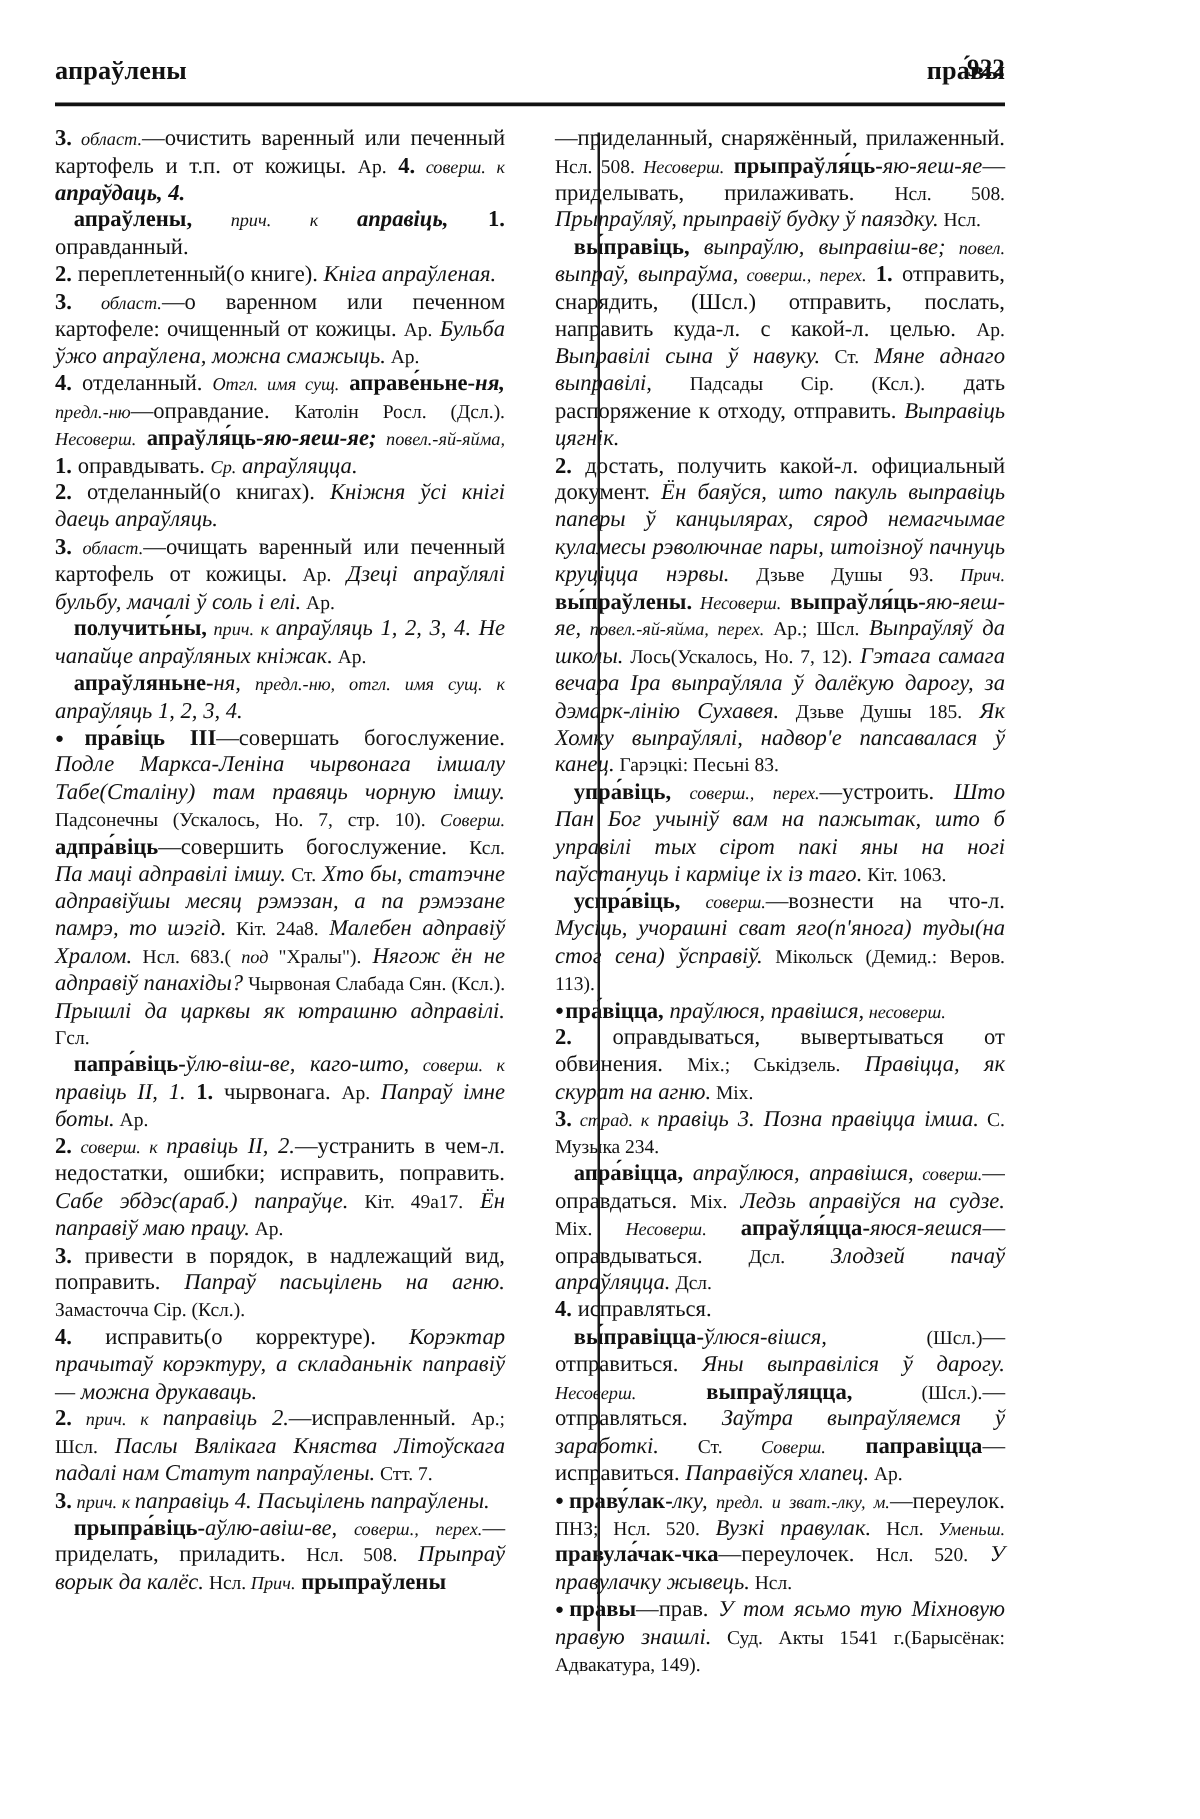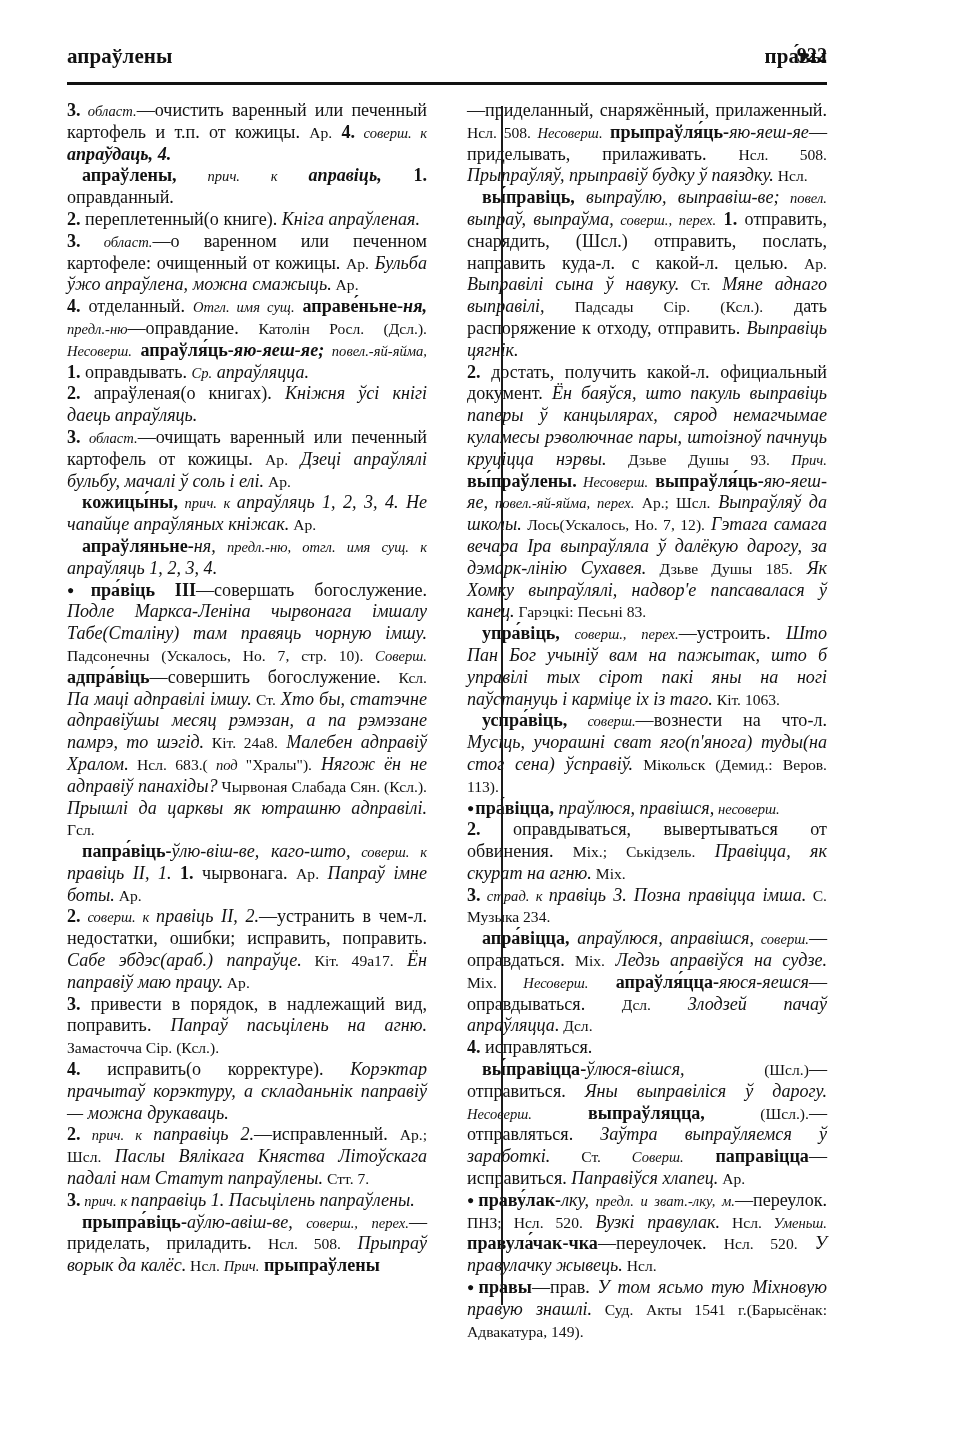--- a/index.html
+++ b/index.html
@@ -13,21 +13,20 @@
     font-family: "Liberation Serif", "DejaVu Serif", serif;
     color: #111111;
     overflow: hidden;
   }
   .page {
     position: relative;
     width: 848px;
     height: 1455px;
     box-sizing: border-box;
     padding: 0;
-    margin-left: 23px;
   }
 
   
   .running-head {
     position: absolute;
     left: 44px;
     right: 44px;
     top: 44px;
     height: 34px;
     display: flex;
@@ -118,31 +117,31 @@
   </div>
   <div class="head-rule"></div>
 
   <div class="columns">
     <div class="col col-left" id="col-left">
         <p class="entry"><span class="num">3.</span><span class="sm"> област.</span><span class="rm">—очистить варенный или печенный картофель и т.п. от кожицы. </span><span class="src">Ар.</span><span class="num"> 4.</span><span class="sm"> соверш.</span><span class="sm"> к </span><span class="bi">апраўдаць, 4.</span></p>
         <p class="entry indent"><span class="lemma">апраўлены,</span><span class="sm"> прич.</span><span class="sm"> к </span><span class="bi">аправіць,</span><span class="num"> 1.</span><span class="rm"> оправданный.</span></p>
         <p class="entry"><span class="num">2.</span><span class="rm"> переплетенный(о книге). </span><span class="ital">Кніга апраўленая.</span></p>
         <p class="entry"><span class="num">3.</span><span class="sm"> област.</span><span class="rm">—о варенном или печенном картофеле: очищенный от кожицы. </span><span class="src">Ар.</span><span class="ital"> Бульба ўжо апраўлена, можна смажыць.</span><span class="src"> Ар.</span></p>
         <p class="entry"><span class="num">4.</span><span class="rm"> отделанный. </span><span class="sm">Отгл. имя сущ.</span><span class="lemma"> аправе́ньне-</span><span class="bi">ня,</span><span class="sm"> предл.-ню</span><span class="rm">—оправдание. </span><span class="src">Католін Росл. (Дсл.).</span><span class="sm"> Несоверш.</span><span class="lemma"> апраўля́ць-</span><span class="bi">яю-яеш-яе;</span><span class="sm"> повел.-яй-яйма,</span><span class="num"> 1.</span><span class="rm"> оправдывать. </span><span class="sm">Ср.</span><span class="ital"> апраўляцца.</span></p>
-        <p class="entry"><span class="num">2.</span><span class="rm"> апраўленая(о книгах). </span><span class="ital">Кніжня ўсі кнігі даець апраўляць.</span></p>
+        <p class="entry"><span class="num">2.</span><span class="rm"> отделанный(о книгах). </span><span class="ital">Кніжня ўсі кнігі даець апраўляць.</span></p>
         <p class="entry"><span class="num">3.</span><span class="sm"> област.</span><span class="rm">—очищать варенный или печенный картофель от кожицы. </span><span class="src">Ар.</span><span class="ital"> Дзеці апраўлялі бульбу, мачалі ў соль і елі.</span><span class="src"> Ар.</span></p>
-        <p class="entry indent"><span class="lemma">кожицы́ны,</span><span class="sm"> прич. к </span><span class="ital">апраўляць 1, 2, 3, 4. Не чапайце апраўляных кніжак.</span><span class="src"> Ар.</span></p>
+        <p class="entry indent"><span class="lemma">получить́ны,</span><span class="sm"> прич. к </span><span class="ital">апраўляць 1, 2, 3, 4. Не чапайце апраўляных кніжак.</span><span class="src"> Ар.</span></p>
         <p class="entry indent"><span class="lemma">апраўляньне-</span><span class="ital">ня,</span><span class="sm"> предл.-ню, отгл. имя сущ. к </span><span class="ital">апраўляць 1, 2, 3, 4.</span></p>
         <p class="entry"><span class="dot"></span><span class="lemma">пра́віць III</span><span class="rm">—совершать богослужение. </span><span class="ital">Подле Маркса-Леніна чырвонага імшалу Табе(Сталіну) там правяць чорную імшу.</span><span class="src"> Падсонечны (Ускалось, Но. 7, стр. 10).</span><span class="sm"> Соверш.</span><span class="lemma"> адпра́віць</span><span class="rm">—совершить богослужение. </span><span class="src">Ксл.</span><span class="ital"> Па маці адправілі імшу.</span><span class="src"> Ст.</span><span class="ital"> Хто бы, статэчне адправіўшы месяц рэмэзан, а па рэмэзане памрэ, то шэгід.</span><span class="src"> Кіт. 24а8.</span><span class="ital"> Малебен адправіў Хралом.</span><span class="src"> Нсл. 683.(</span><span class="sm"> под </span><span class="src">"Хралы").</span><span class="ital"> Нягож ён не адправіў панахіды?</span><span class="src"> Чырвоная Слабада Сян. (Ксл.).</span><span class="ital"> Прышлі да царквы як ютрашню адправілі.</span><span class="src"> Гсл.</span></p>
         <p class="entry indent"><span class="lemma">папра́віць-</span><span class="ital">ўлю-віш-ве, каго-што,</span><span class="sm"> соверш.</span><span class="sm"> к </span><span class="ital">правіць II, 1.</span><span class="num"> 1.</span><span class="rm"> чырвонага. </span><span class="src">Ар.</span><span class="ital"> Папраў імне боты.</span><span class="src"> Ар.</span></p>
         <p class="entry"><span class="num">2.</span><span class="sm"> соверш. к </span><span class="ital">правіць II, 2.</span><span class="rm">—устранить в чем-л. недостатки, ошибки; исправить, поправить. </span><span class="ital">Сабе эбдэс(араб.) папраўце.</span><span class="src"> Кіт. 49а17.</span><span class="ital"> Ён паправіў маю працу.</span><span class="src"> Ар.</span></p>
         <p class="entry"><span class="num">3.</span><span class="rm"> привести в порядок, в надлежащий вид, поправить. </span><span class="ital">Папраў пасьцілень на агню.</span><span class="src"> Замасточча Сір. (Ксл.).</span></p>
         <p class="entry"><span class="num">4.</span><span class="rm"> исправить(о корректуре). </span><span class="ital">Корэктар прачытаў корэктуру, а складаньнік паправіў — можна друкаваць.</span></p>
         <p class="entry"><span class="num">2.</span><span class="sm"> прич. к </span><span class="ital">паправіць 2.</span><span class="rm">—исправленный. </span><span class="src">Ар.; Шсл.</span><span class="ital"> Паслы Вялікага Княства Літоўскага падалі нам Статут папраўлены.</span><span class="src"> Стт. 7.</span></p>
-        <p class="entry"><span class="num">3.</span><span class="sm"> прич. к </span><span class="ital">паправіць 1. Пасьцілень папраўлены.</span></p>
+        <p class="entry"><span class="num">3.</span><span class="sm"> прич. к </span><span class="ital">паправіць 4. Пасьцілень папраўлены.</span></p>
         <p class="entry indent"><span class="lemma">прыпра́віць-</span><span class="ital">аўлю-авіш-ве,</span><span class="sm"> соверш., перех.</span><span class="rm">—приделать, приладить. </span><span class="src">Нсл. 508.</span><span class="ital"> Прыпраў ворык да калёс.</span><span class="src"> Нсл.</span><span class="sm"> Прич.</span><span class="lemma"> прыпраўлены</span></p>
       </div>
     <div class="col-divider"></div>
     <div class="col col-right" id="col-right">
         <p class="entry"><span class="rm">—приделанный, снаряжённый, прилаженный. </span><span class="src">Нсл. 508.</span><span class="sm"> Несоверш.</span><span class="lemma"> прыпраўля́ць-</span><span class="ital">яю-яеш-яе</span><span class="rm">—приделывать, прилаживать. </span><span class="src">Нсл. 508.</span><span class="ital"> Прыпраўляў, прыправіў будку ў паяздку.</span><span class="src"> Нсл.</span></p>
         <p class="entry indent"><span class="lemma">вы́правіць,</span><span class="ital"> выпраўлю, выправіш-ве;</span><span class="sm"> повел.</span><span class="ital"> выпраў, выпраўма,</span><span class="sm"> соверш., перех.</span><span class="num"> 1.</span><span class="rm"> отправить, снарядить, (Шсл.) отправить, послать, направить куда-л. с какой-л. целью. </span><span class="src">Ар.</span><span class="ital"> Выправілі сына ў навуку.</span><span class="src"> Ст.</span><span class="ital"> Мяне аднаго выправілі,</span><span class="src"> Падсады Сір. (Ксл.).</span><span class="rm"> дать распоряжение к отходу, отправить. </span><span class="ital">Выправіць цягнік.</span></p>
         <p class="entry"><span class="num">2.</span><span class="rm"> достать, получить какой-л. официальный документ. </span><span class="ital">Ён баяўся, што пакуль выправіць паперы ў канцылярах, сярод немагчымае куламесы рэволючнае пары, штоізноў пачнуць круціцца нэрвы.</span><span class="src"> Дзьве Душы 93.</span><span class="sm"> Прич.</span><span class="lemma"> вы́праўлены.</span><span class="sm"> Несоверш.</span><span class="lemma"> выпраўля́ць-</span><span class="ital">яю-яеш-яе,</span><span class="sm"> повел.-яй-яйма, перех.</span><span class="src"> Ар.; Шсл.</span><span class="ital"> Выпраўляў да школы.</span><span class="src"> Лось(Ускалось, Но. 7, 12).</span><span class="ital"> Гэтага самага вечара Іра выпраўляла ў далёкую дарогу, за дэмарк-лінію Сухавея.</span><span class="src"> Дзьве Душы 185.</span><span class="ital"> Як Хомку выпраўлялі, надвор'е папсавалася ў канец.</span><span class="src"> Гарэцкі: Песьні 83.</span></p>
         <p class="entry indent"><span class="lemma">упра́віць,</span><span class="sm"> соверш., перех.</span><span class="rm">—устроить. </span><span class="ital">Што Пан Бог учыніў вам на пажытак, што б управілі тых сірот пакі яны на ногі паўстануць і карміце іх із таго.</span><span class="src"> Кіт. 1063.</span></p>
         <p class="entry indent"><span class="lemma">успра́віць,</span><span class="sm"> соверш.</span><span class="rm">—вознести на что-л. </span><span class="ital">Мусіць, учорашні сват яго(п'янога) туды(на стог сена) ўсправіў.</span><span class="src"> Мікольск (Демид.: Веров. 113).</span></p>
         <p class="entry"><span class="dot"></span><span class="lemma">пра́віцца,</span><span class="ital"> праўлюся, правішся,</span><span class="sm"> несоверш.</span></p>

